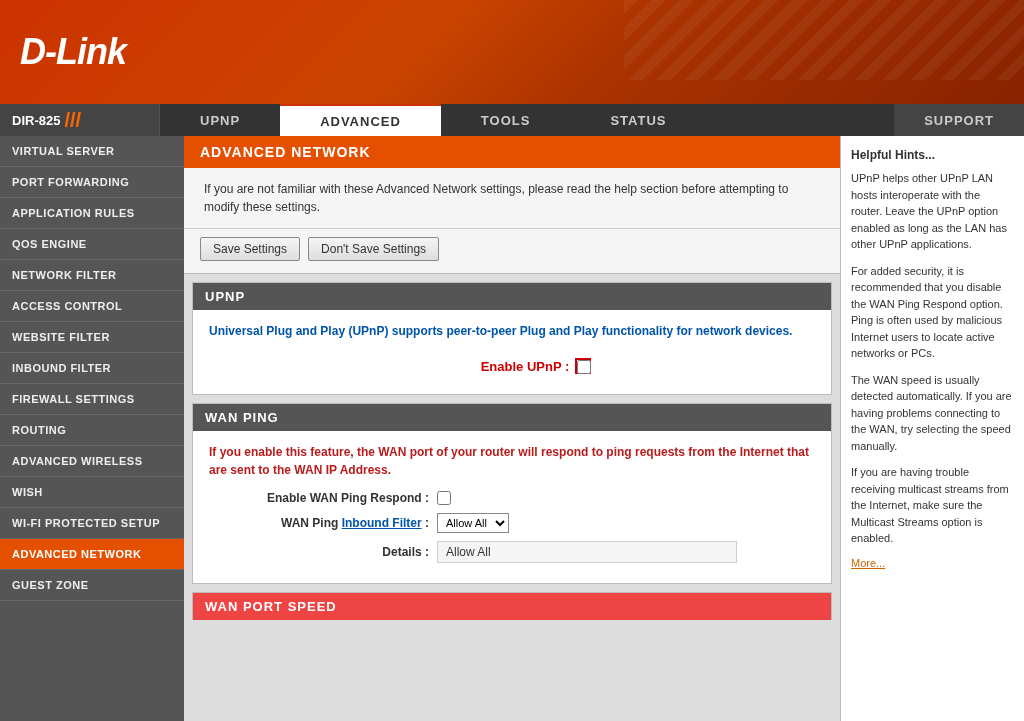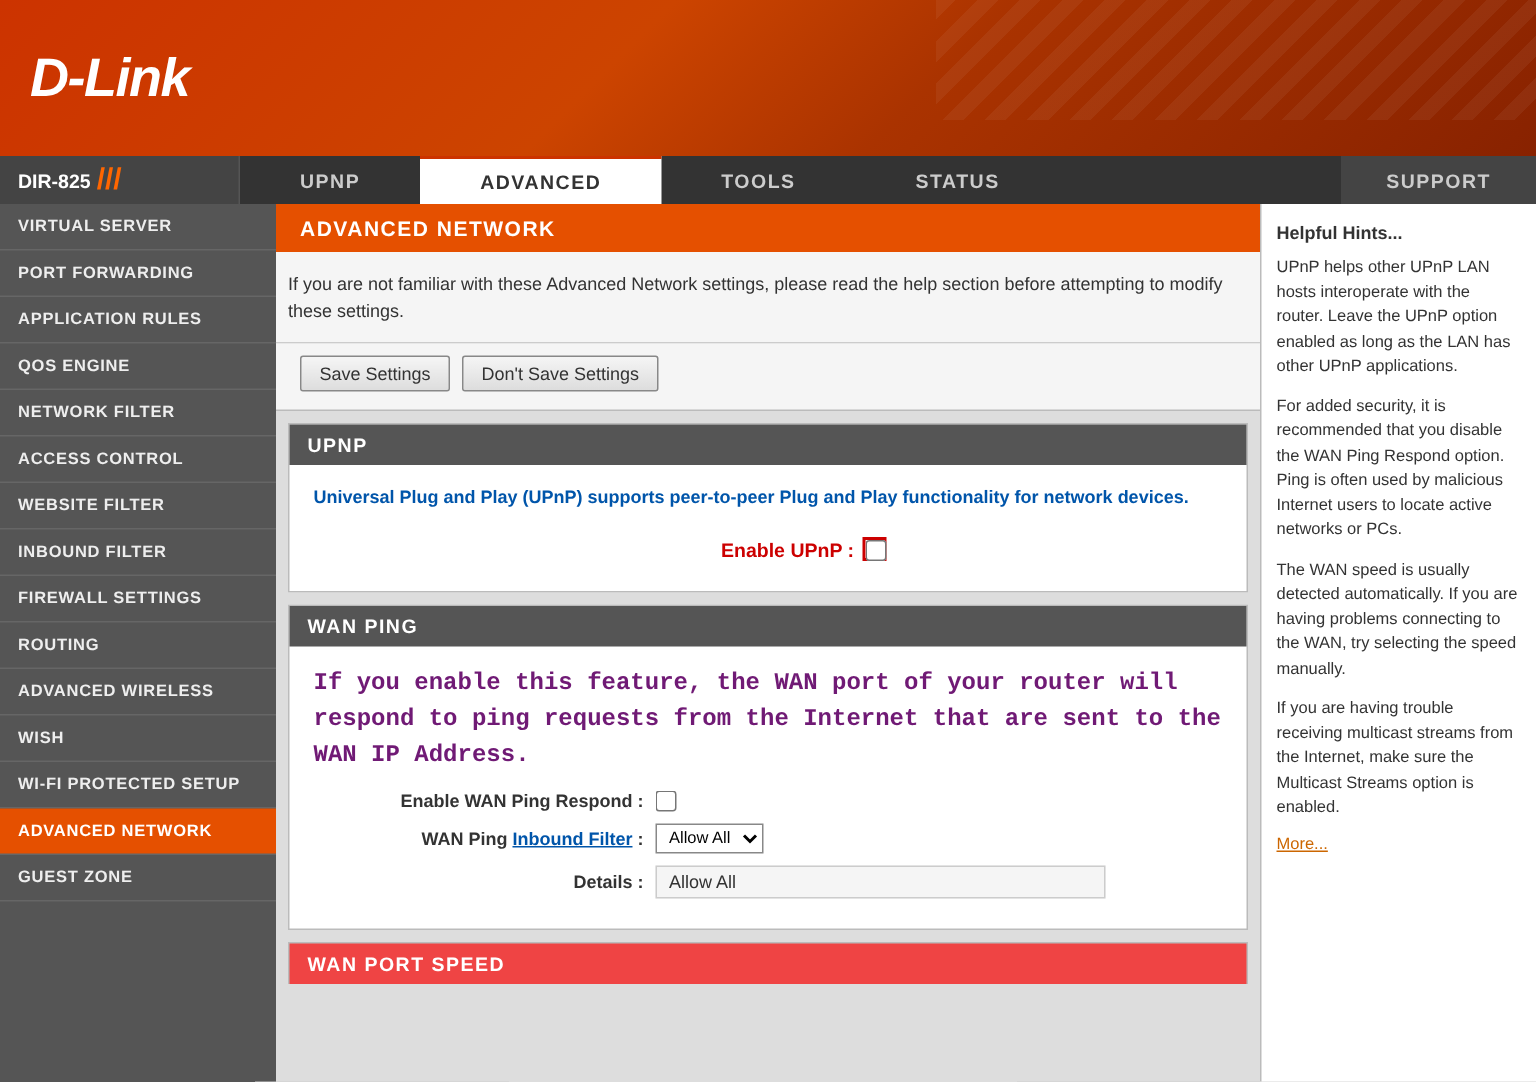--- a/index.html
+++ b/index.html
@@ -131,21 +131,21 @@
     .page-header {
       background: #e55000;
       padding: 8px 16px;
       color: white;
       font-size: 14px;
       font-weight: bold;
       letter-spacing: 1px;
     }
     .page-description {
       background: #f5f5f5;
-      padding: 12px 8px;
+      padding: 12px 20px;
       border-bottom: 1px solid #ccc;
       font-size: 12px;
       color: #333;
       line-height: 1.5;
     }
     .button-row {
       padding: 8px 16px 12px;
       background: #f5f5f5;
       border-bottom: 1px solid #bbb;
       display: flex;
@@ -204,26 +204,25 @@
       height: 16px;
       display: inline-block;
     }
     input[type="checkbox"] {
       width: 14px;
       height: 14px;
     }
 
     
     .wan-desc {
-      color: #701a75;
-      font-weight: bold;
-      font-size: 16px;
+      color: #b91c1c;
+      font-weight: bold;
+      font-size: 12px;
       line-height: 1.5;
       margin-bottom: 12px;
-      font-family: Liberation Mono, monospace;
     }
     .form-row {
       display: flex;
       align-items: center;
       margin-bottom: 8px;
       padding-left: 20px;
     }
     .form-label {
       text-align: right;
       min-width: 200px;

